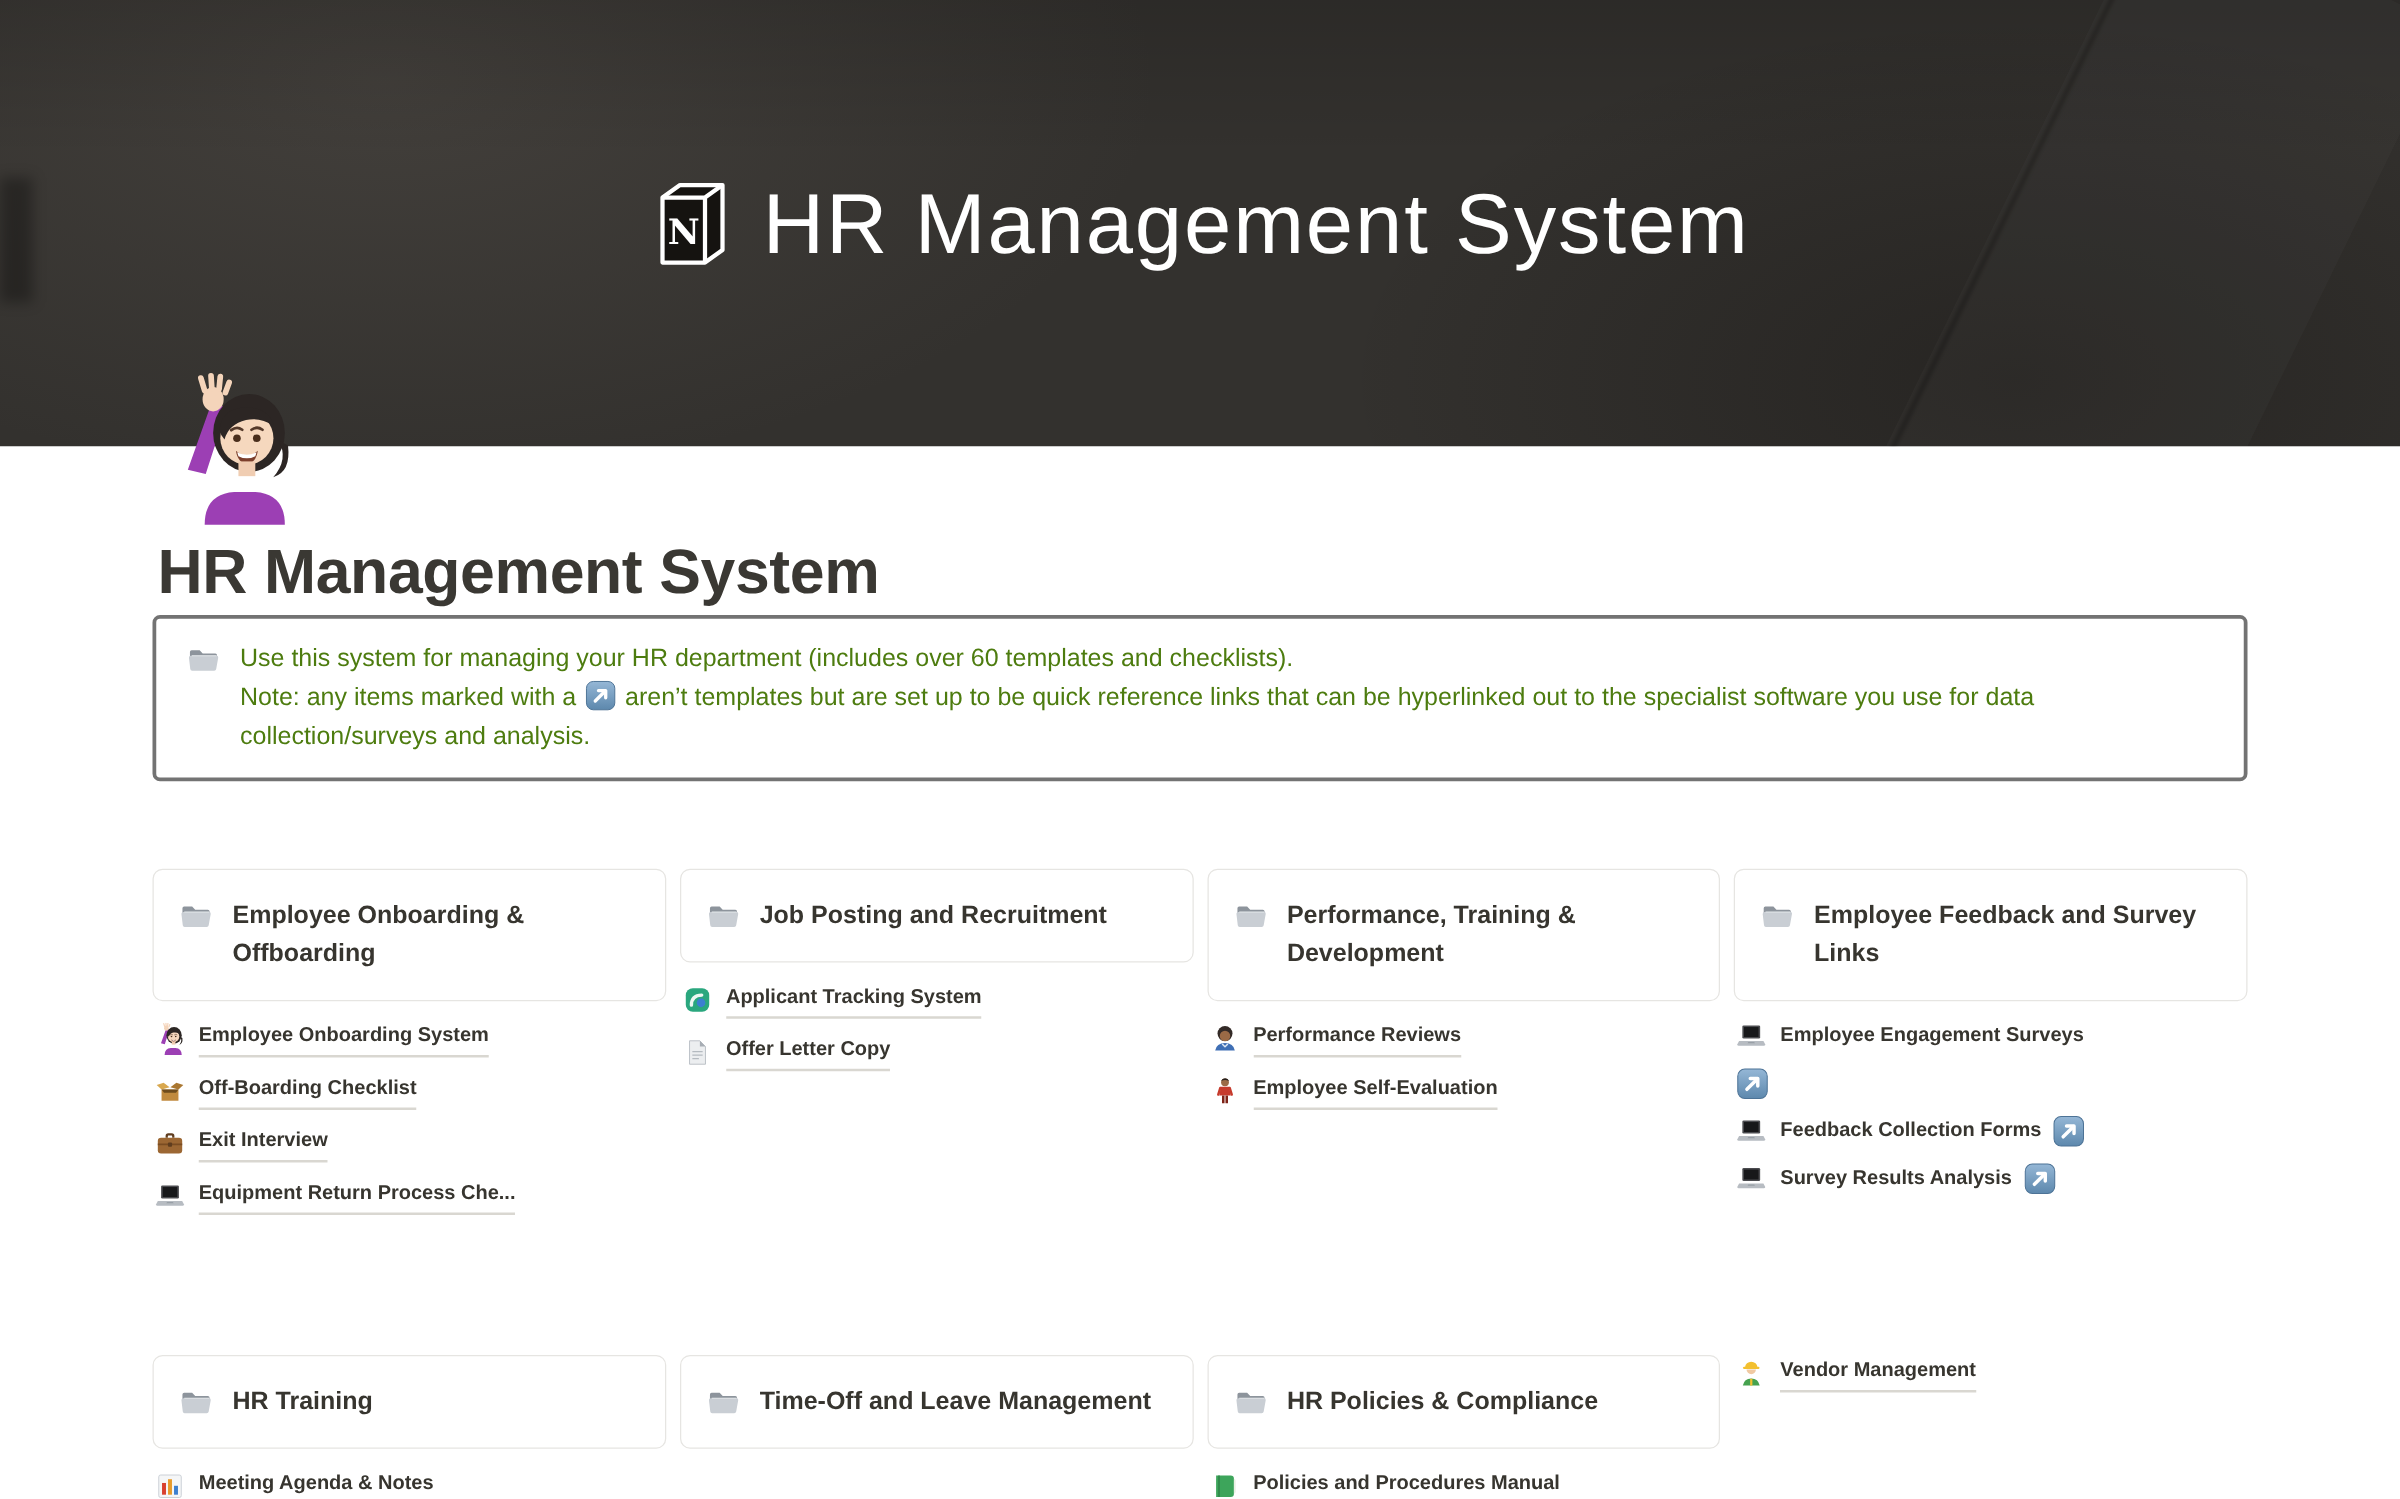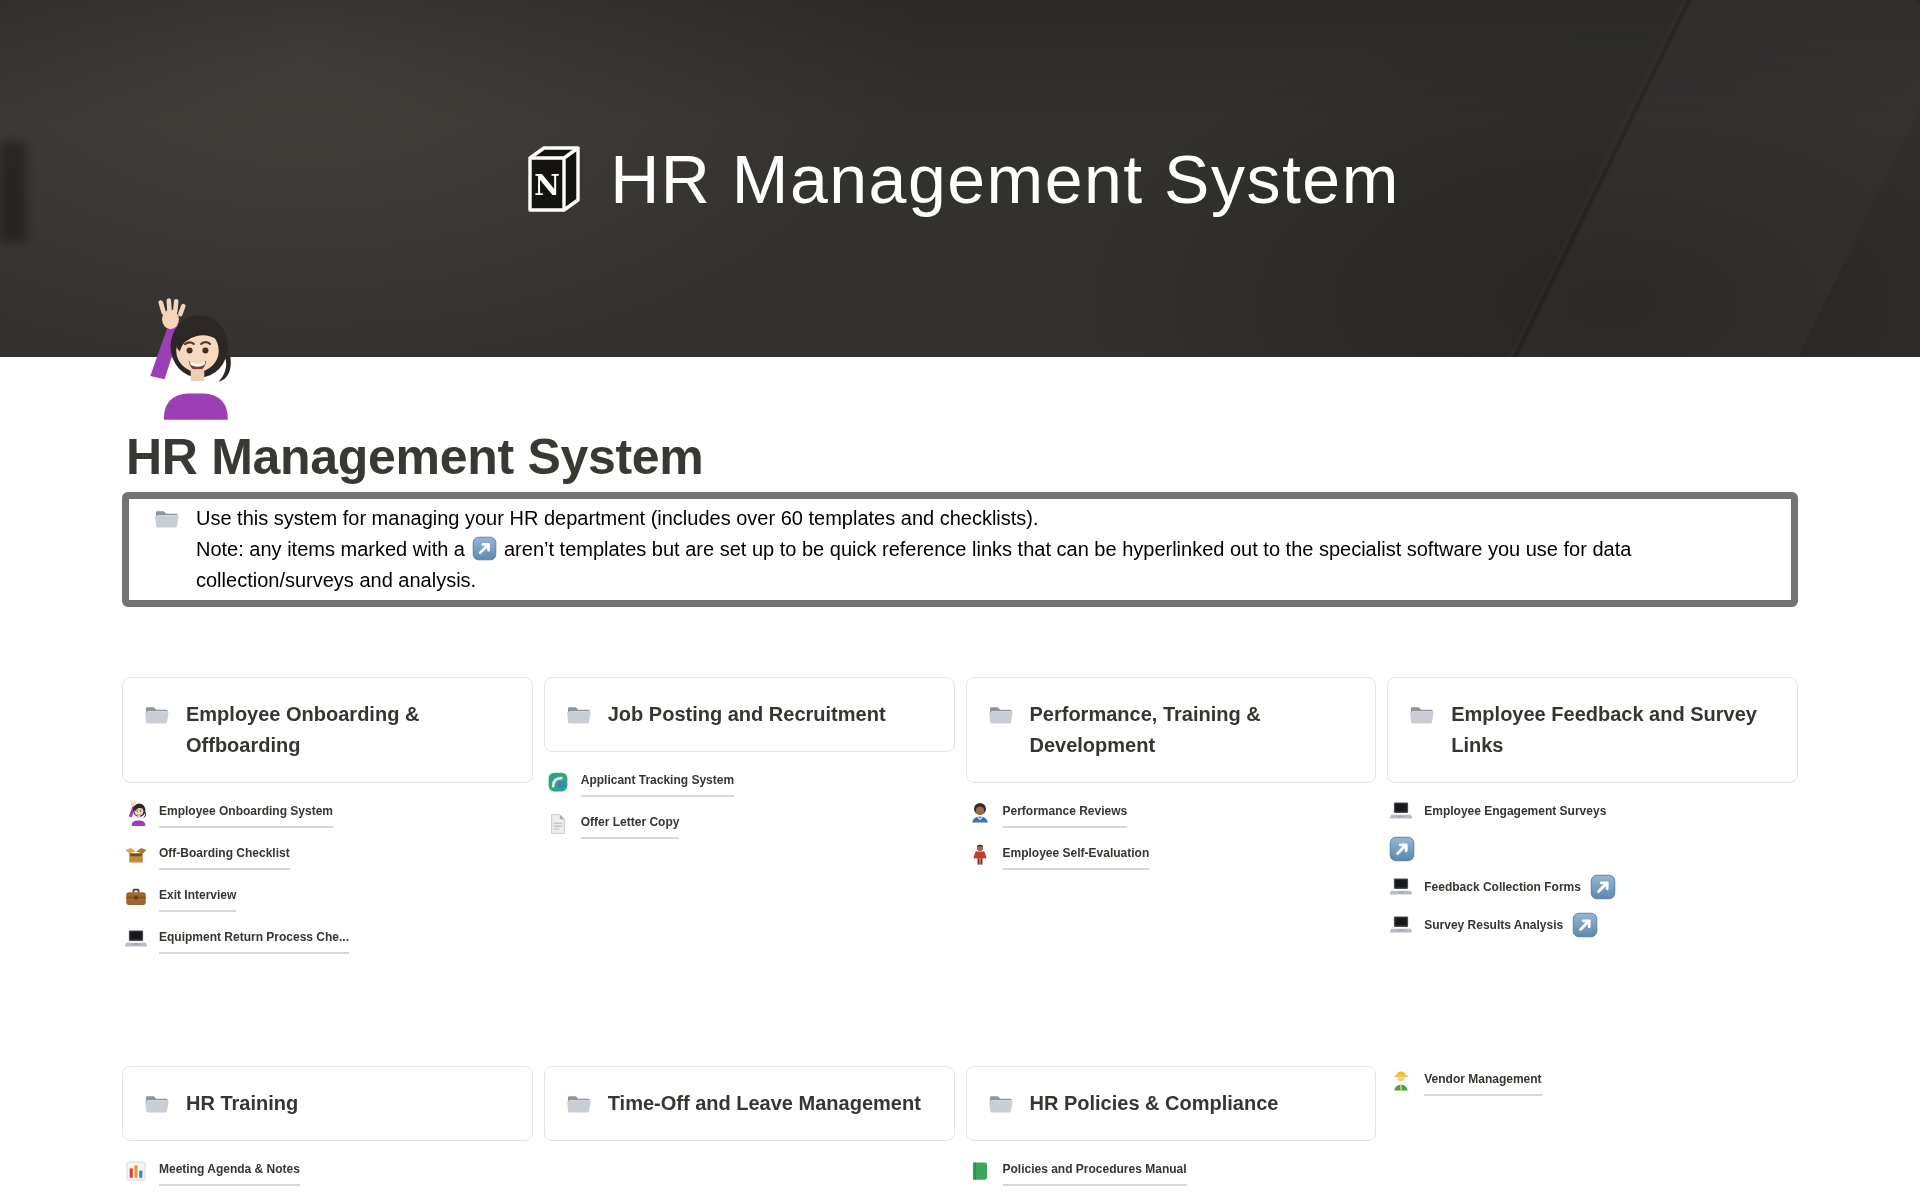--- a/index.html
+++ b/index.html
@@ -42,23 +42,23 @@
   }
 
   
   .content { padding:0 122px; }
   .page-icon { width:108px; height:122px; margin:-59px 0 0 8px; position:relative; }
   h1.page-title {
     margin:12px 0 0 4px; font-size:50px; line-height:1.0; font-weight:700;
     color:#3a3833; letter-spacing:-0.3px;
   }
   .callout {
-    margin-top:10px; border:7px solid #737373; border-radius:6px;
-    padding:4px 24px; display:flex; gap:16px;
-    font-size:20px; line-height:31px; color:#000000; background:#fff;
+    margin-top:10px; border:3px solid #737373; border-radius:6px;
+    padding:17px 24px; display:flex; gap:16px;
+    font-size:20px; line-height:31px; color:#4d7c0f; background:#fff;
   }
   .callout .co-icon { width:27px; height:27px; margin-top:2px; flex:0 0 auto; }
   .inline-arrow {
     display:inline-block; width:25px; height:25px; margin:0 7px;
     vertical-align:-5px;
   }
 
   
   .grid {
     display:grid; grid-template-columns:repeat(4,1fr); column-gap:59px;
@@ -68,21 +68,21 @@
   .card {
     border:1px solid #e6e5e2; border-radius:8px; background:#fff;
     padding:21px 20px; display:flex; align-items:flex-start; gap:16px;
     margin-bottom:15px; cursor:pointer;
   }
   .card-icon { width:27px; height:27px; margin-top:2px; flex:0 0 auto; }
   .card-title { font-size:20px; font-weight:700; line-height:31px; color:#37352f; }
 
   .link-row {
     display:flex; align-items:center; flex-wrap:wrap; row-gap:6px;
-    margin:0 2px 12px 2px; font-size:12px; font-weight:700; color:#37352f; cursor:pointer;
+    margin:0 2px 12px 2px; font-size:16px; font-weight:700; color:#37352f; cursor:pointer;
   }
   .li-icon { width:24px; height:26px; margin-right:11px; flex:0 0 auto; }
   .link-label { line-height:26px; border-bottom:2px solid #d9d7d1; padding-bottom:2px; white-space:nowrap; }
   .link-row.ext .link-label { border-bottom:none; padding-bottom:0; }
   .ext-arrow { width:26px; height:26px; margin-left:9px; flex:0 0 auto; }
   .flex-break { flex-basis:100%; height:0; }
 </style>
 </head>
 <body>
 

